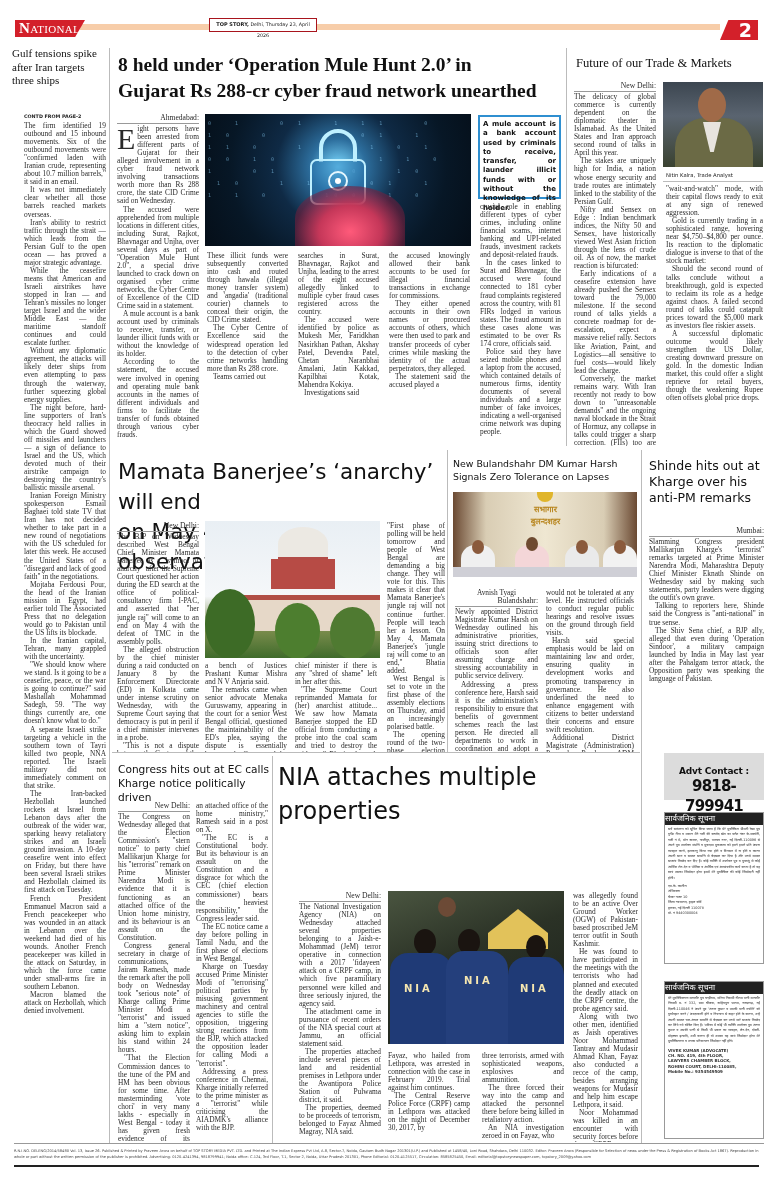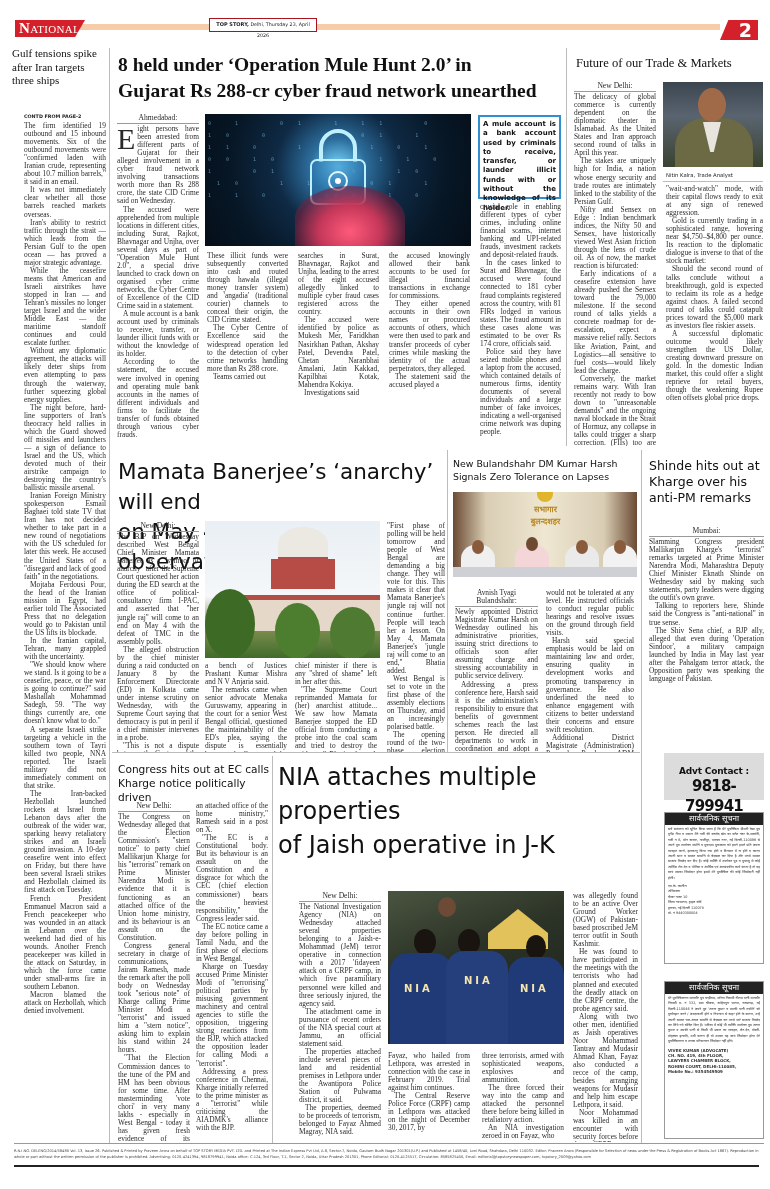--- a/index.html
+++ b/index.html
@@ -2,21 +2,21 @@
 <html><head>
 <meta charset="utf-8">
 <style>
 *{box-sizing:border-box;margin:0;padding:0}
 html,body{width:770px;height:1189px;background:#fff;overflow:hidden}
 body{position:relative;font-family:"DejaVu Serif",serif;color:#222}
 .abs{position:absolute}
 .col{position:absolute;font-family:"Liberation Serif",serif;font-size:7.4px;line-height:8.05px;text-align:justify;color:#2a2a2a;overflow:hidden;hyphens:auto}
 .col p{text-indent:6px}
 .col p.first{text-indent:0}
-.dateline{font-family:"Liberation Serif",serif;font-size:7.6px;text-align:center;border-bottom:1px solid #999;padding-bottom:1px;margin-bottom:1px}
+.dateline{font-family:"Liberation Serif",serif;font-size:7.6px;text-align:right;border-bottom:1px solid #999;padding-bottom:1px;margin-bottom:1px}
 .hl-serif{font-family:"Liberation Serif",serif;color:#111}
 .hl-sans{font-family:"DejaVu Sans",sans-serif;color:#111;font-weight:normal}
 .vr{position:absolute;width:1px;background:#bbb}
 .hr{position:absolute;height:1px;background:#bbb}
 
 
 #masthead{left:0;top:0;width:770px;height:42px}
 #band{position:absolute;left:80px;top:24px;width:640px;height:6px;background:#f7cda9}
 #national{position:absolute;left:15px;top:20px;width:70px;height:17px;background:#d3202a;clip-path:polygon(0 0,100% 0,86% 100%,0 100%);color:#fff;font-family:"Liberation Serif",serif;font-size:11px;line-height:17px;padding-left:4px;letter-spacing:.3px}
 #national b{font-size:15px;font-weight:bold}
@@ -55,21 +55,21 @@
 #img-nia .roof{position:absolute;left:100px;top:18px;width:60px;height:40px;background:#e2c25a;clip-path:polygon(50% 0,100% 60%,100% 100%,0 100%,0 60%)}
 #img-nia .jacket{position:absolute;background:#1f3a76;border-radius:18px 18px 0 0}
 #img-nia .jlabel{position:absolute;color:#f5e6b0;font-family:"DejaVu Sans",sans-serif;font-weight:bold;font-size:10px;letter-spacing:3px}
 #img-nia .nhead{position:absolute;border-radius:50%;background:#1a1410}
 
 
 #advt{left:664px;top:753px;width:100px;height:47px;background:#dcdcdc;text-align:center;font-family:"DejaVu Sans",sans-serif;font-weight:bold;color:#111}
 #advt .l1{font-size:9px;padding-top:13px;letter-spacing:-.2px}
 #advt .l2{font-size:15px;letter-spacing:-.8px;line-height:20px}
 .notice{position:absolute;left:664px;width:100px;border:1px solid #999;background:#fff;font-family:"DejaVu Sans",sans-serif;font-size:3.4px;line-height:5.4px;color:#333}
-.notice .nh{background:#222;color:#fff;text-align:center;font-size:8px;line-height:12px}
+.notice .nh{background:#222;color:#fff;text-align:left;font-size:8px;line-height:12px}
 .notice .nb{padding:2px 3px;text-align:justify}
 
 
 #footer{left:14px;top:1148px;width:745px;font-family:"DejaVu Sans",sans-serif;font-size:3.6px;line-height:6px;color:#444}
 #footer-rule{left:14px;top:1165px;width:745px;height:2px;background:#222}
 </style>
 </head>
 <body>
 
 <div id="masthead" class="abs">
@@ -305,21 +305,20 @@
 <div class="col" style="left:196px;top:802px;width:72px;height:340px" id="congress-col2">
     <p class="first">an attached office of the home ministry," Ramesh said in a post on X.</p>
     <p>"The EC is a Constitutional body. But its behaviour is an assault on the Constitution and a disgrace for which the CEC (chief election commissioner) bears the heaviest responsibility," the Congress leader said.</p>
     <p>The EC notice came a day before polling in Tamil Nadu, and the first phase of elections in West Bengal.</p>
     <p>Kharge on Tuesday accused Prime Minister Modi of "terrorising" political parties by misusing government machinery and central agencies to stifle the opposition, triggering strong reactions from the BJP, which attacked the opposition leader for calling Modi a "terrorist".</p>
     <p>Addressing a press conference in Chennai, Kharge initially referred to the prime minister as a "terrorist" while criticising the AIADMK's alliance with the BJP.</p>
   </div>
 
 <div class="abs hl-sans" style="left:278px;top:760px;width:362px;font-size:24px;line-height:34px">
   <div>NIA attaches multiple properties</div>
-  <div>of Jaish operative in J-K</div>
 </div>
 <div class="col" style="left:299px;top:892px;width:82px;height:250px">
   <div class="dateline">New Delhi:</div>
   <div id="nia-col1">
       <p class="first">The National Investigation Agency (NIA) on Wednesday attached several properties belonging to a Jaish-e-Mohammad (JeM) terror operative in connection with a 2017 'fidayeen' attack on a CRPF camp, in which five paramilitary personnel were killed and three seriously injured, the agency said.</p>
       <p>The attachment came in pursuance of recent orders of the NIA special court at Jammu, an official statement said.</p>
       <p>The properties attached include several pieces of land and residential premises in Lethpora under the Awantipora Police Station of Pulwama district, it said.</p>
       <p>The properties, deemed to be proceeds of terrorism, belonged to Fayaz Ahmed Magray, NIA said.</p>
     </div>
 </div>

